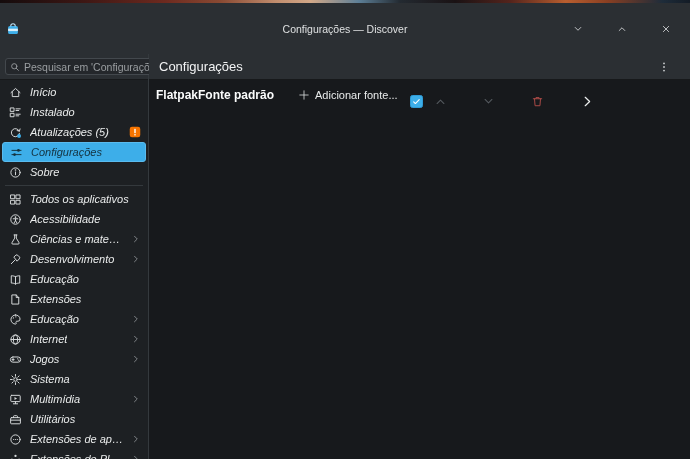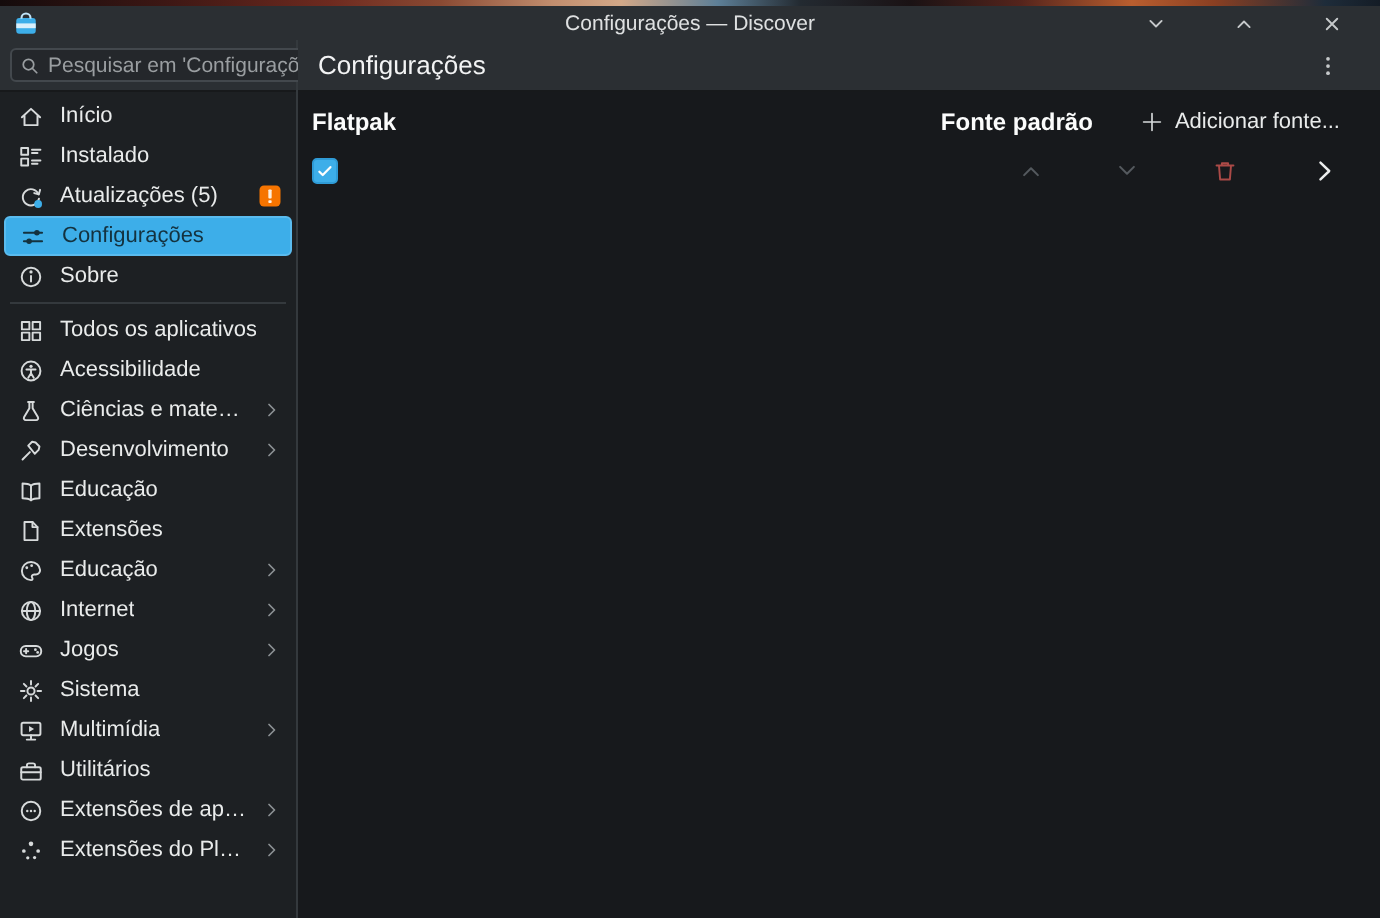--- a/index.html
+++ b/index.html
@@ -8,53 +8,53 @@
     background:#17191c;
     font-family:"Liberation Sans","DejaVu Sans",sans-serif;
     -webkit-font-smoothing:antialiased;
   }
   button{background:none;border:none;padding:0;margin:12px;color:inherit;font:inherit;display:flex;align-items:center;cursor:default;}
   .wallpaper-strip{position:absolute;top:0;left:0;right:0;height:3px;
     background:linear-gradient(90deg,#140b0c 0%,#3d1714 12%,#6e2a1f 24%,#8a4a33 32%,#c18d6e 40%,#d2a888 45%,#5d7f97 52%,#232a31 58%,#1a1214 66%,#55241c 74%,#b95e2f 82%,#8a3f22 88%,#1e2c3a 96%,#141c26 100%);}
   .window{position:absolute;top:3px;left:0;right:0;bottom:0;display:flex;flex-direction:column;}
 
   
-  .titlebar{height:17px;background:#2b2f33;display:flex;align-items:center;padding:0 7px;position:relative;flex:0 0 auto;}
+  .titlebar{height:17px;background:#2b2f33;display:flex;align-items:center;padding:17px 7px;position:relative;flex:0 0 auto;}
   .app-icon{width:12px;height:12px;display:flex;}
   .tb-title{position:absolute;left:50%;transform:translateX(-50%);font-size:10.5px;color:#dee0e1;white-space:nowrap;}
   .tb-controls{margin-left:auto;display:flex;gap:10px;color:#c6c9cb;}
   .tb-controls .icn{width:10px;height:10px;display:flex;}
 
   
   .body-row{flex:1;display:flex;min-height:0;}
   .sidebar{width:148px;flex:0 0 148px;background:#1d2023;border-right:1px solid #34393d;display:flex;flex-direction:column;}
   .sidebar-top{height:25px;flex:0 0 25px;background:#2b2f33;border-bottom:1px solid #17191b;display:flex;align-items:center;padding:0 5px;}
   .search-box{flex:1;height:15px;background:#24272b;border:1px solid #43484d;border-radius:3px;display:flex;align-items:center;gap:4px;padding:0 4px;color:#9a9ea1;}
   .search-box .icn{width:10px;height:10px;display:flex;flex:0 0 auto;}
   .search-box input{flex:1;min-width:0;background:transparent;border:none;outline:none;color:#d4d6d8;font-size:10.5px;font-family:inherit;padding:0;}
   .search-box input::placeholder{color:#9a9ea1;opacity:1;}
 
-  .s-items{flex:1;padding-top:2px;overflow:hidden;}
+  .s-items{flex:1;padding-top:2px;overflow:hidden;font-style:italic;}
   .s-item{height:20px;display:flex;align-items:center;gap:8px;margin:0 2px;padding:0 5px 0 7px;border-radius:3px;color:#e9ebeb;font-size:11px;white-space:nowrap;}
   .s-item .icn{width:13px;height:13px;display:flex;color:#d7dadb;flex:0 0 auto;}
   .s-item .lbl{overflow:hidden;text-overflow:ellipsis;}
   .s-item .chev{margin-left:auto;width:10px;height:10px;display:flex;color:#8b9093;flex:0 0 auto;}
   .s-item .badge{margin-left:auto;width:12px;height:12px;display:flex;flex:0 0 auto;}
   .s-item.selected{background:#3daee9;border:1px solid #5abbee;height:18px;color:#14323f;}
   .s-item.selected .icn{color:#14323f;}
   .s-sep{height:1px;background:#34393d;margin:3px 5px;}
 
   
   .main{flex:1;min-width:0;display:flex;flex-direction:column;background:#17191c;}
   .main-top{height:25px;flex:0 0 25px;background:#2b2f33;border-bottom:1px solid #17191b;display:flex;align-items:center;padding:0 8px 0 10px;}
   .page-title{font-size:13px;color:#f2f3f4;}
   .menu-btn{margin-left:auto;color:#c6c9cb;}
   .menu-btn .icn{width:12px;height:12px;display:flex;}
 
-  .content{flex:1;padding:6px 8px 0 7px;display:flex;flex-direction:column;}
+  .content{flex:1;padding:6px 24px 0 7px;display:flex;flex-direction:row;}
   .section-row{display:flex;align-items:center;height:18px;}
   .section-title{font-weight:bold;font-size:12px;color:#fbfcfc;}
   .section-actions{margin-left:auto;display:flex;align-items:center;}
   .default-source{font-weight:bold;font-size:12px;color:#fbfcfc;margin-right:12px;}
   .add-source{display:flex;align-items:center;gap:5px;color:#e9ebeb;font-size:11px;}
   .add-source .icn{width:12px;height:12px;display:flex;color:#d7dadb;}
 
   .source-row{display:flex;align-items:center;height:20px;margin-top:5px;color:#e9ebeb;font-size:11px;}
   .checkbox{width:11px;height:11px;flex:0 0 auto;background:#3daee9;border:1px solid #2f9bd6;border-radius:2.5px;display:flex;align-items:center;justify-content:center;}
   .checkbox .icn{width:9px;height:9px;display:flex;color:#fdfefe;}

